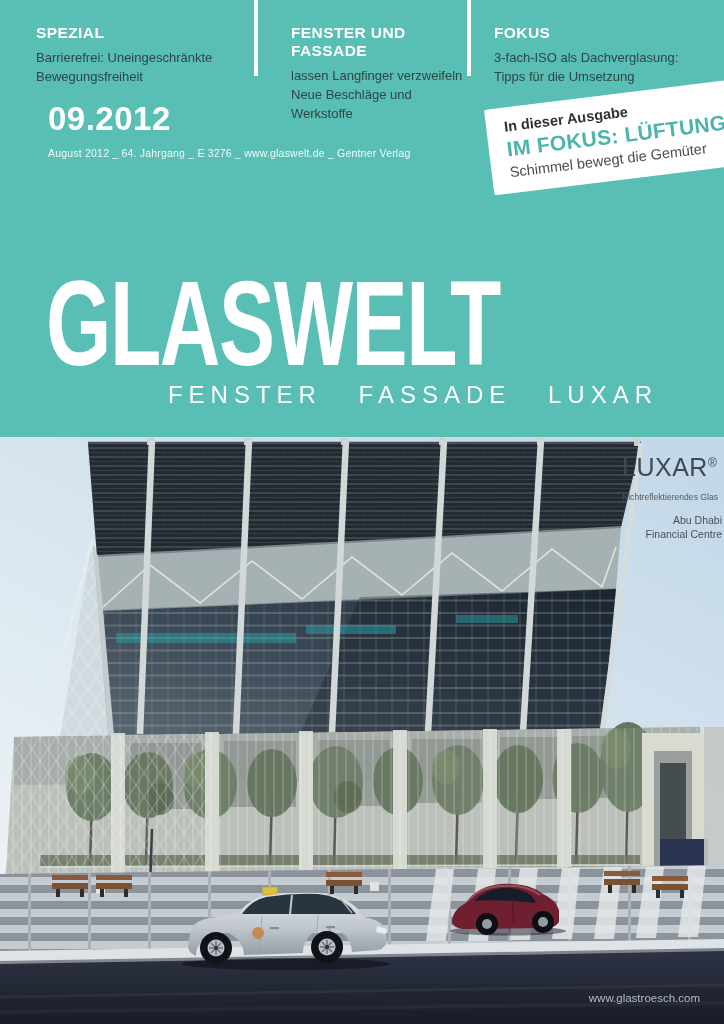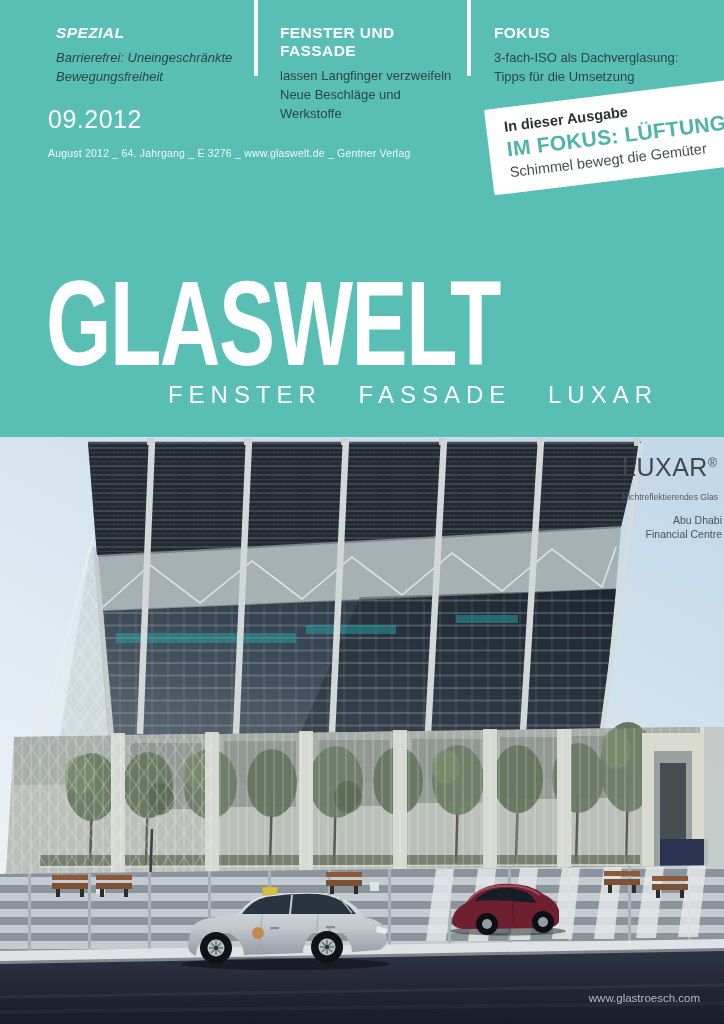--- a/index.html
+++ b/index.html
@@ -8,26 +8,26 @@
     background:var(--teal,#59beb4);
     font-family:"Liberation Sans","DejaVu Sans",sans-serif;
     margin:0 auto;
   }
   
   .divider{position:absolute;top:0;width:4px;height:76px;background:#fff;}
   .divider.d1{left:254px;} .divider.d2{left:467px;}
   .topic{position:absolute;top:24px;}
   .topic .t-label{color:#fff;font-weight:bold;font-size:15.5px;letter-spacing:.4px;margin-bottom:6px;}
   .topic .t-line{color:var(--ink,#2d4646);font-size:13px;line-height:19px;}
-  .topic.c1{left:56px;width:200px;font-style:italic;}
-  .topic.c2{left:280px;width:185px;}
+  .topic.c1{left:36px;width:200px;}
+  .topic.c2{left:291px;width:185px;}
   .topic.c3{left:494px;width:210px;}
   
   .issue{position:absolute;left:48px;top:102px;color:#fff;}
-  .issue-number{font-size:25px;font-weight:normal;letter-spacing:.5px;line-height:34px;}
+  .issue-number{font-size:33px;font-weight:bold;letter-spacing:.5px;line-height:34px;}
   .issue-meta{font-size:10.5px;margin-top:11px;color:#f2faf9;letter-spacing:.2px;}
   
   .badge{
     position:absolute;left:484px;top:110px;width:300px;
     background:#fff;border-radius:2px;
     transform:rotate(-7deg);transform-origin:0 0;
     padding:11px 16px 13px 18px;
   }
   .badge-kicker{font-size:14.5px;font-weight:bold;color:#2b3135;}
   .badge-title{font-size:21px;font-weight:bold;color:var(--badge-teal,#4cb4ab);letter-spacing:.3px;margin-top:3px;}

